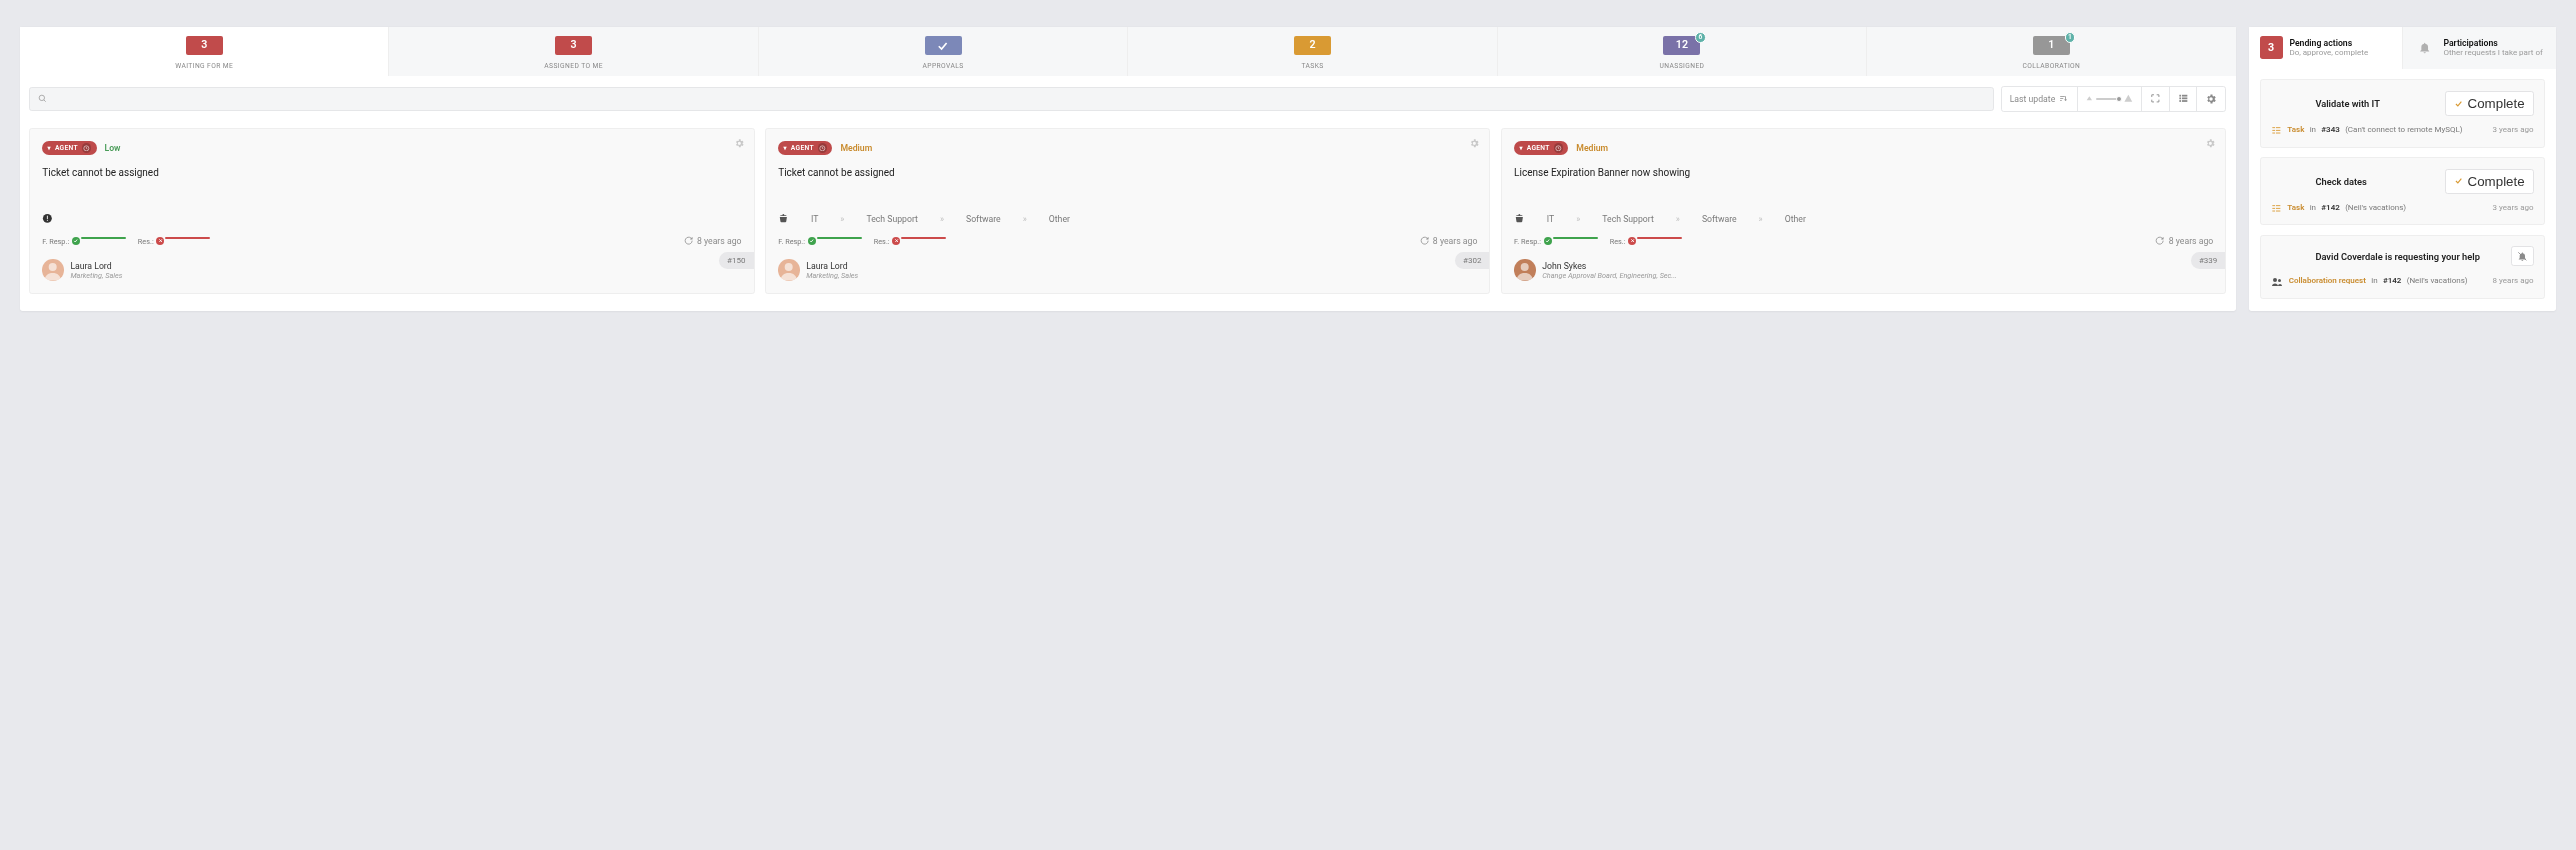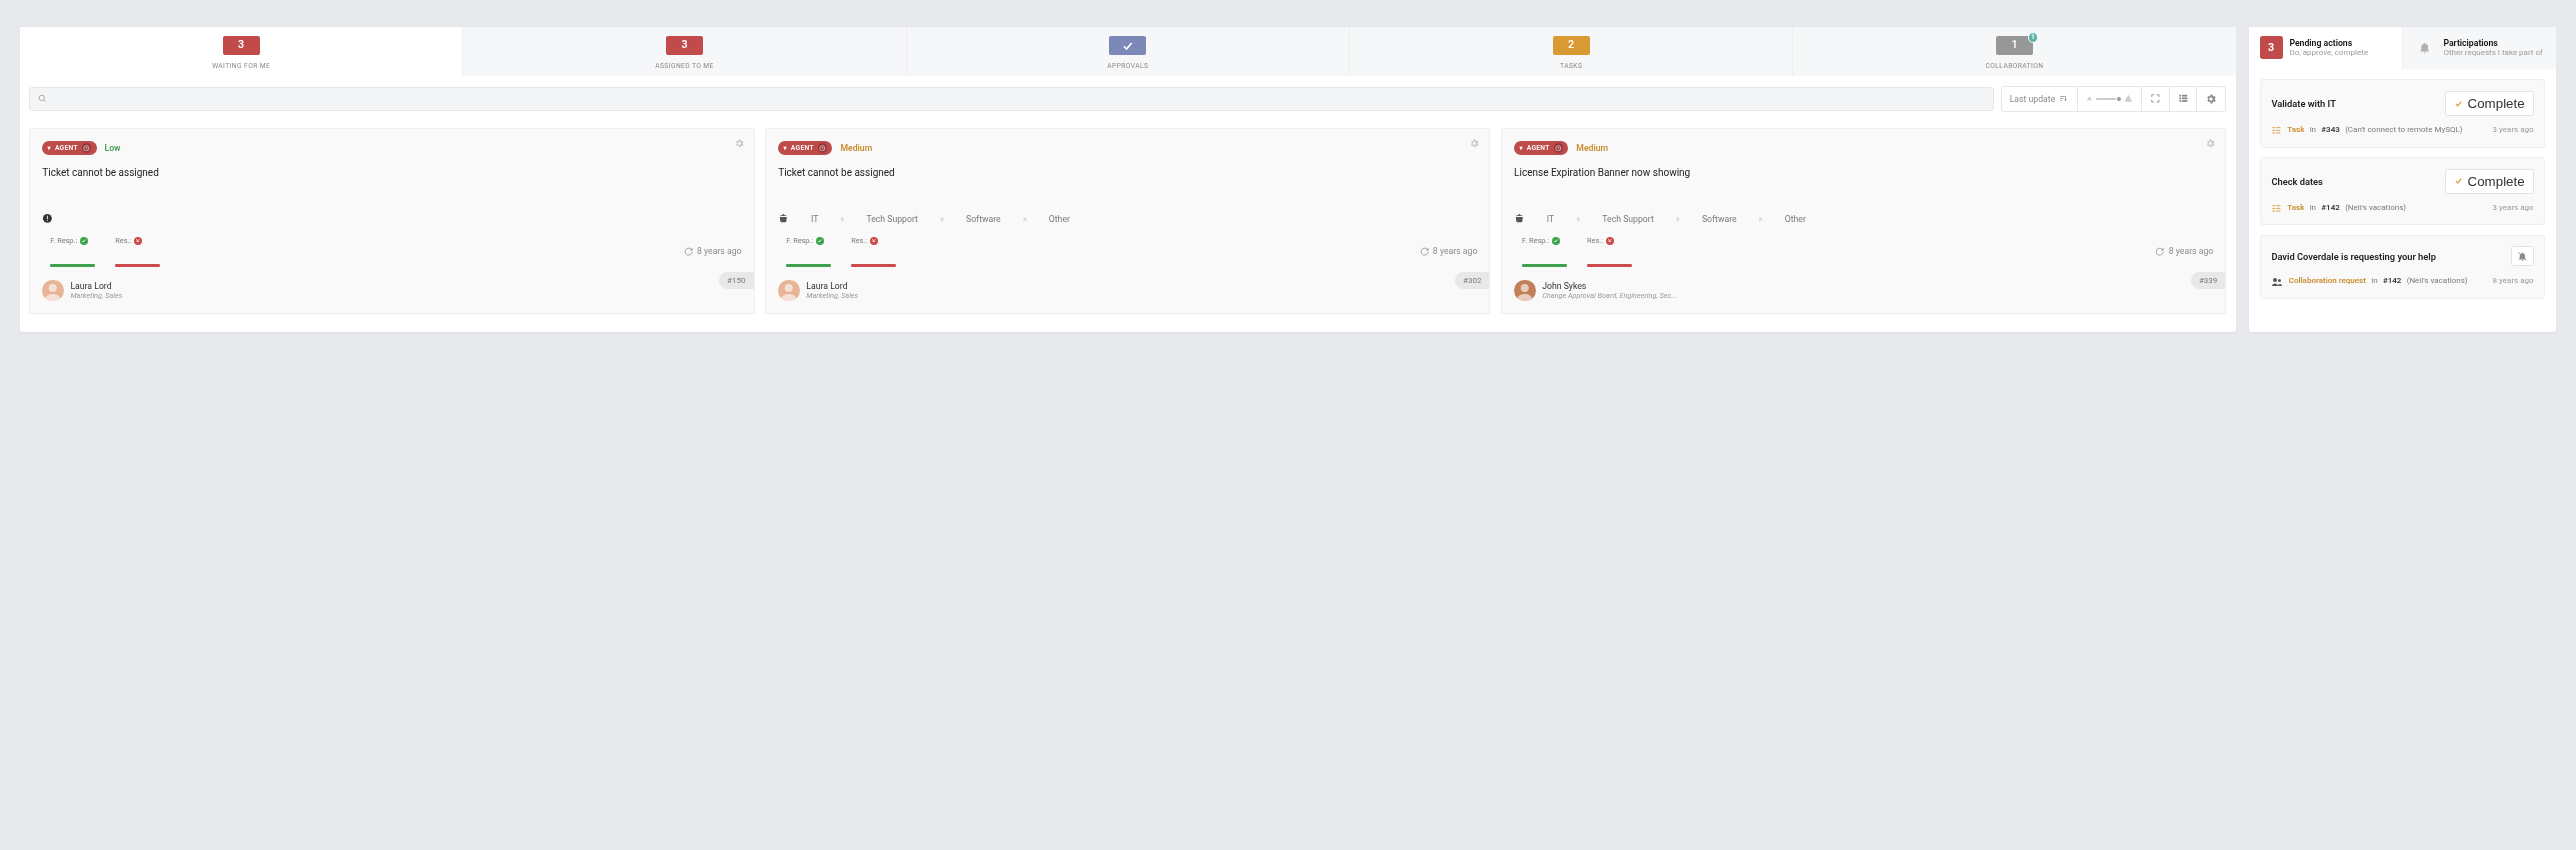--- a/index.html
+++ b/index.html
@@ -82,21 +82,21 @@
   .priority.low { color:#4a9c59; font-weight:600; }
   .priority.medium { color:#c98c2f; font-weight:600; }
   .card-gear { position:absolute; top:9.3px; right:9.3px; color:#c9c9c9; cursor:pointer; }
 
   .card-title { font-size:10px; color:#222; margin-bottom:35px; }
 
   .breadcrumbs { display:flex; align-items:center; gap:22px; color:#7a7a7a; font-size:8.7px; margin-bottom:12px; }
   .sep { color:#c0c0c0; }
 
   .sla-row { display:flex; align-items:center; gap:12px; margin-bottom:13.4px; flex-wrap:wrap; }
-  .sla { display:flex; flex-direction:column; gap:19px;margin-left:8px; }
+  .sla { display:flex; flex-direction:row; gap:1px; }
   .sla-label { font-size:7.3px; color:#7a7a7a; display:flex; align-items:center; gap:2.7px; }
   .dot-ok { width:8px; height:8px; border-radius:50%; background:#3fa34d; display:inline-flex; align-items:center; justify-content:center; }
   .dot-bad { width:8px; height:8px; border-radius:50%; background:#cc4b4b; display:inline-flex; align-items:center; justify-content:center; }
   .sla-bar { width:45px; height:2.7px; border-radius:1.3px; }
   .sla-bar.green { background:#3fa34d; }
   .sla-bar.red { background:#cc4b4b; }
   .updated { display:flex; align-items:center; gap:4px; color:#8b8b8b; margin-left:auto; }
 
   .assignee { display:flex; align-items:center; gap:6.7px; }
   .avatar { width:21.4px; height:21.4px; border-radius:50%; background:#ddd; display:flex; align-items:center; justify-content:center; overflow:hidden; }
@@ -112,21 +112,21 @@
   .rtab { flex:1; display:flex; align-items:center; gap:6.7px; padding:9.3px 10.7px; border-right:0.7px solid #eee; cursor:pointer; background:#f6f7f8; }
   .rtab:last-child { border-right:none; }
   .rtab.active { background:#fff; }
   .rtab-count { width:23px; height:23px; line-height:23px; background:#c14b4b; color:#fff; font-weight:700; border-radius:2.7px; text-align:center; font-size:10.7px; }
   .rtab-icon { width:23px; height:23px; display:flex; align-items:center; justify-content:center; color:#b0b0b0; }
   .rtab-title { font-size:8.7px; color:#111; font-weight:600; }
   .rtab-sub { font-size:8px; color:#9a9a9a; }
 
   .rlist { padding:10.7px; display:flex; flex-direction:column; gap:9.3px; }
   .rcard { background:#f9f9f9; border:0.7px solid #eee; border-radius:2.7px; padding:10.7px; position:relative; }
-  .rcard-head { display:flex; align-items:center; justify-content:space-between; margin-bottom:9.3px; }
+  .rcard-head { display:flex; align-items:center; justify-content:space-between; margin-bottom:9.3px;margin-left:44px; }
   .rcard-title { font-size:9.3px; color:#222; font-weight:600; }
   .complete-btn {
     border:0.7px solid #e3e3e5; background:#fff; border-radius:2.7px;
     padding:4px 8px; display:flex; align-items:center; gap:4px;
     color:#333; cursor:pointer;
   }
   .complete-btn svg { color:#d99a33; }
   .mute-btn {
     border:0.7px solid #e3e3e5; background:#fff; border-radius:2.7px;
     width:23px; height:20px; display:flex; align-items:center; justify-content:center;
@@ -157,20 +157,24 @@
         <div class="tab-count blue tab-check">
           <svg viewBox="0 0 24 24" fill="none" stroke="#fff" stroke-width="3">
             <polyline points="5 13 10 18 19 7"></polyline>
           </svg>
         </div>
         <div class="tab-label">APPROVALS</div>
       </div>
       <div class="tab">
         <div class="tab-count orange">2</div>
         <div class="tab-label">TASKS</div>
+      </div>
+      <div class="tab">
+        <div class="tab-count purple">12<span class="badge-dot">6</span></div>
+        <div class="tab-label">UNASSIGNED</div>
       </div>
       <div class="tab">
         <div class="tab-count grey">1<span class="badge-dot">1</span></div>
         <div class="tab-label">COLLABORATION</div>
       </div>
     </div>
 
   <div class="toolbar">
     <div class="search-box">
       <svg width="9.3" height="9.3" viewBox="0 0 24 24" fill="none" stroke="currentColor" stroke-width="2.5">

